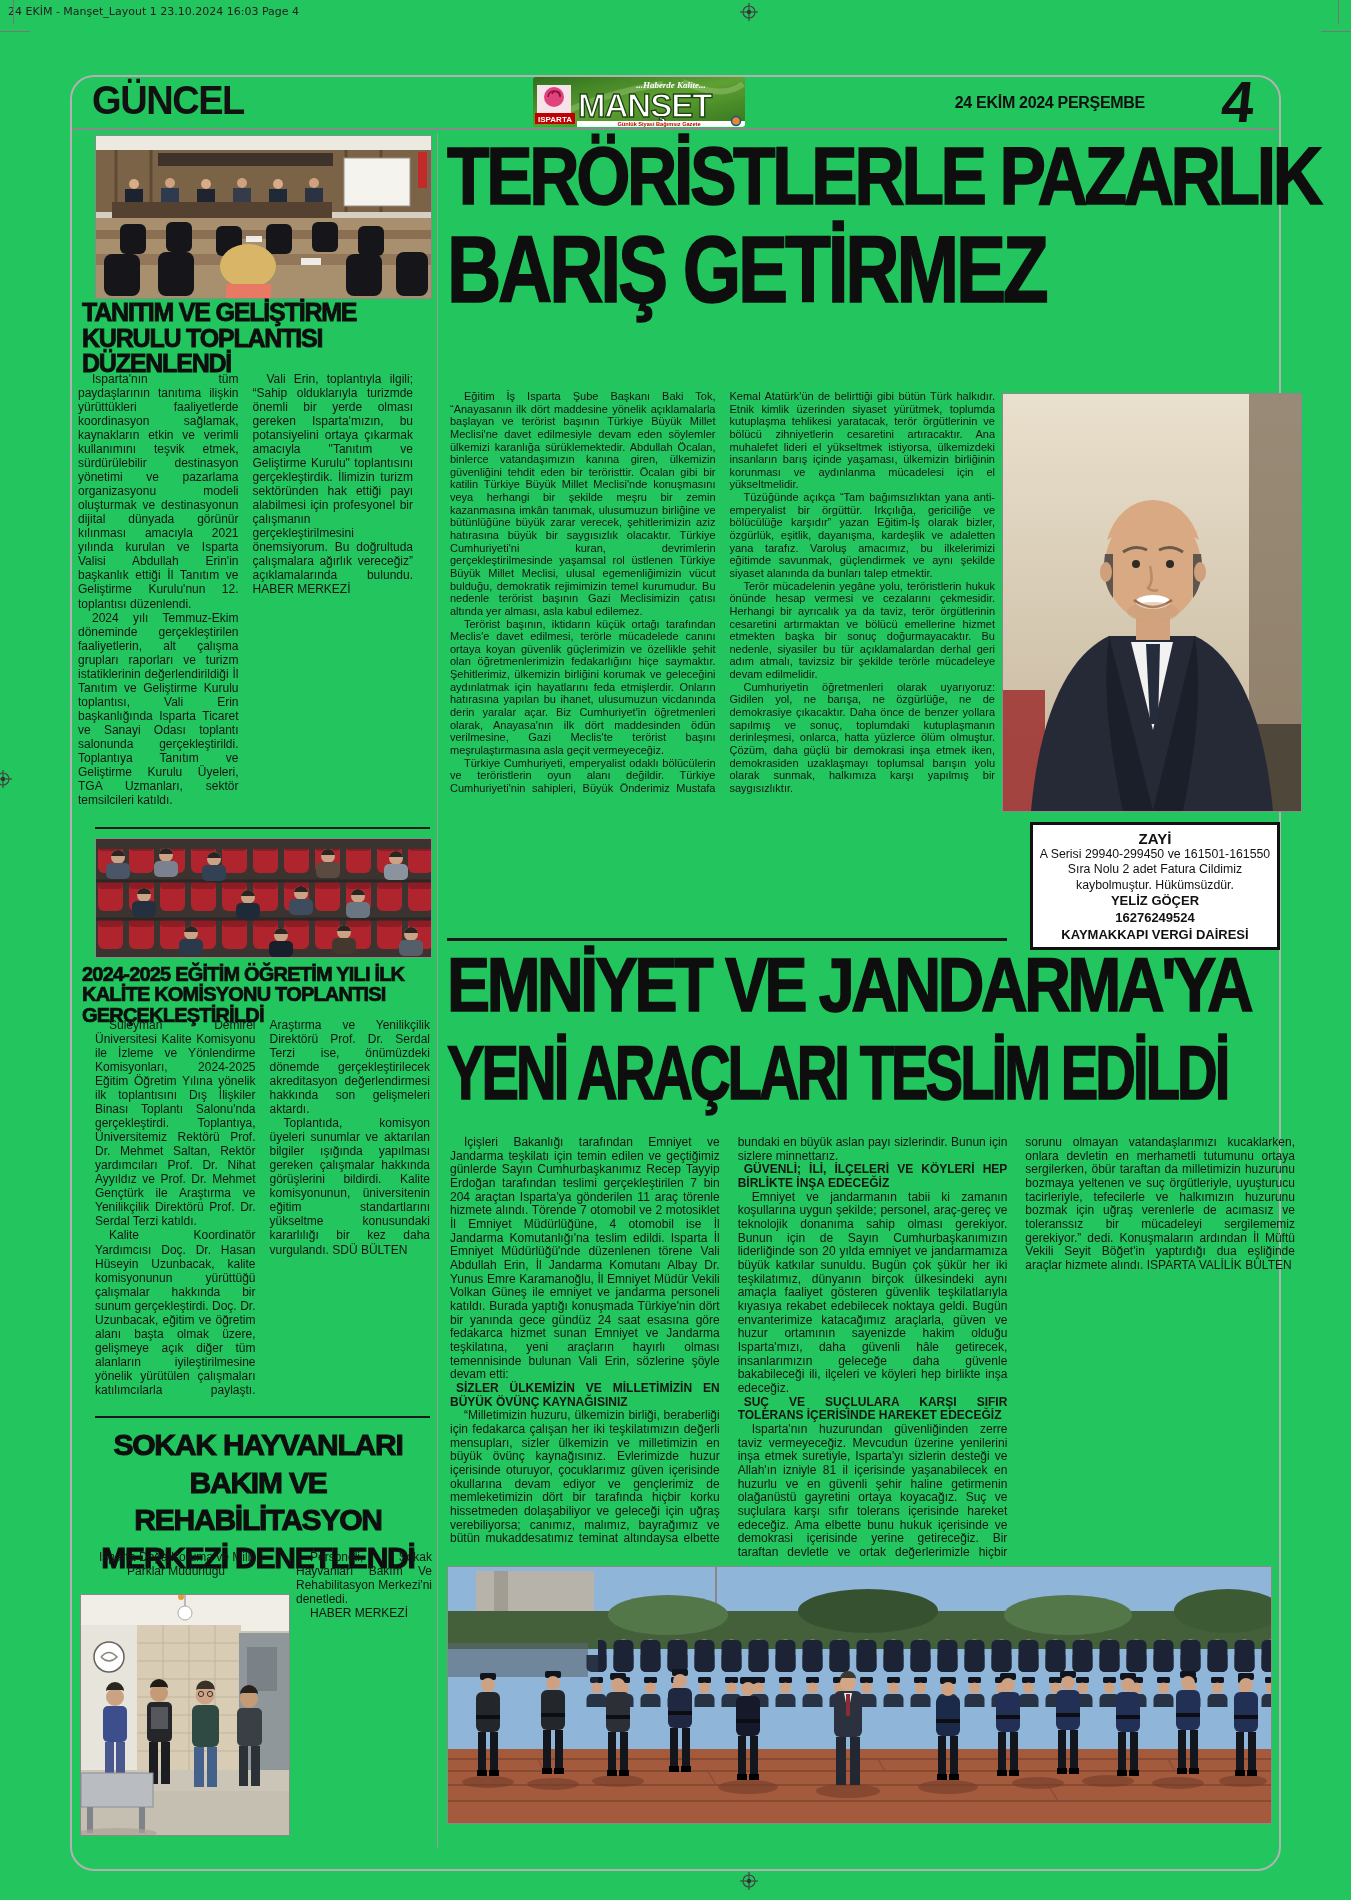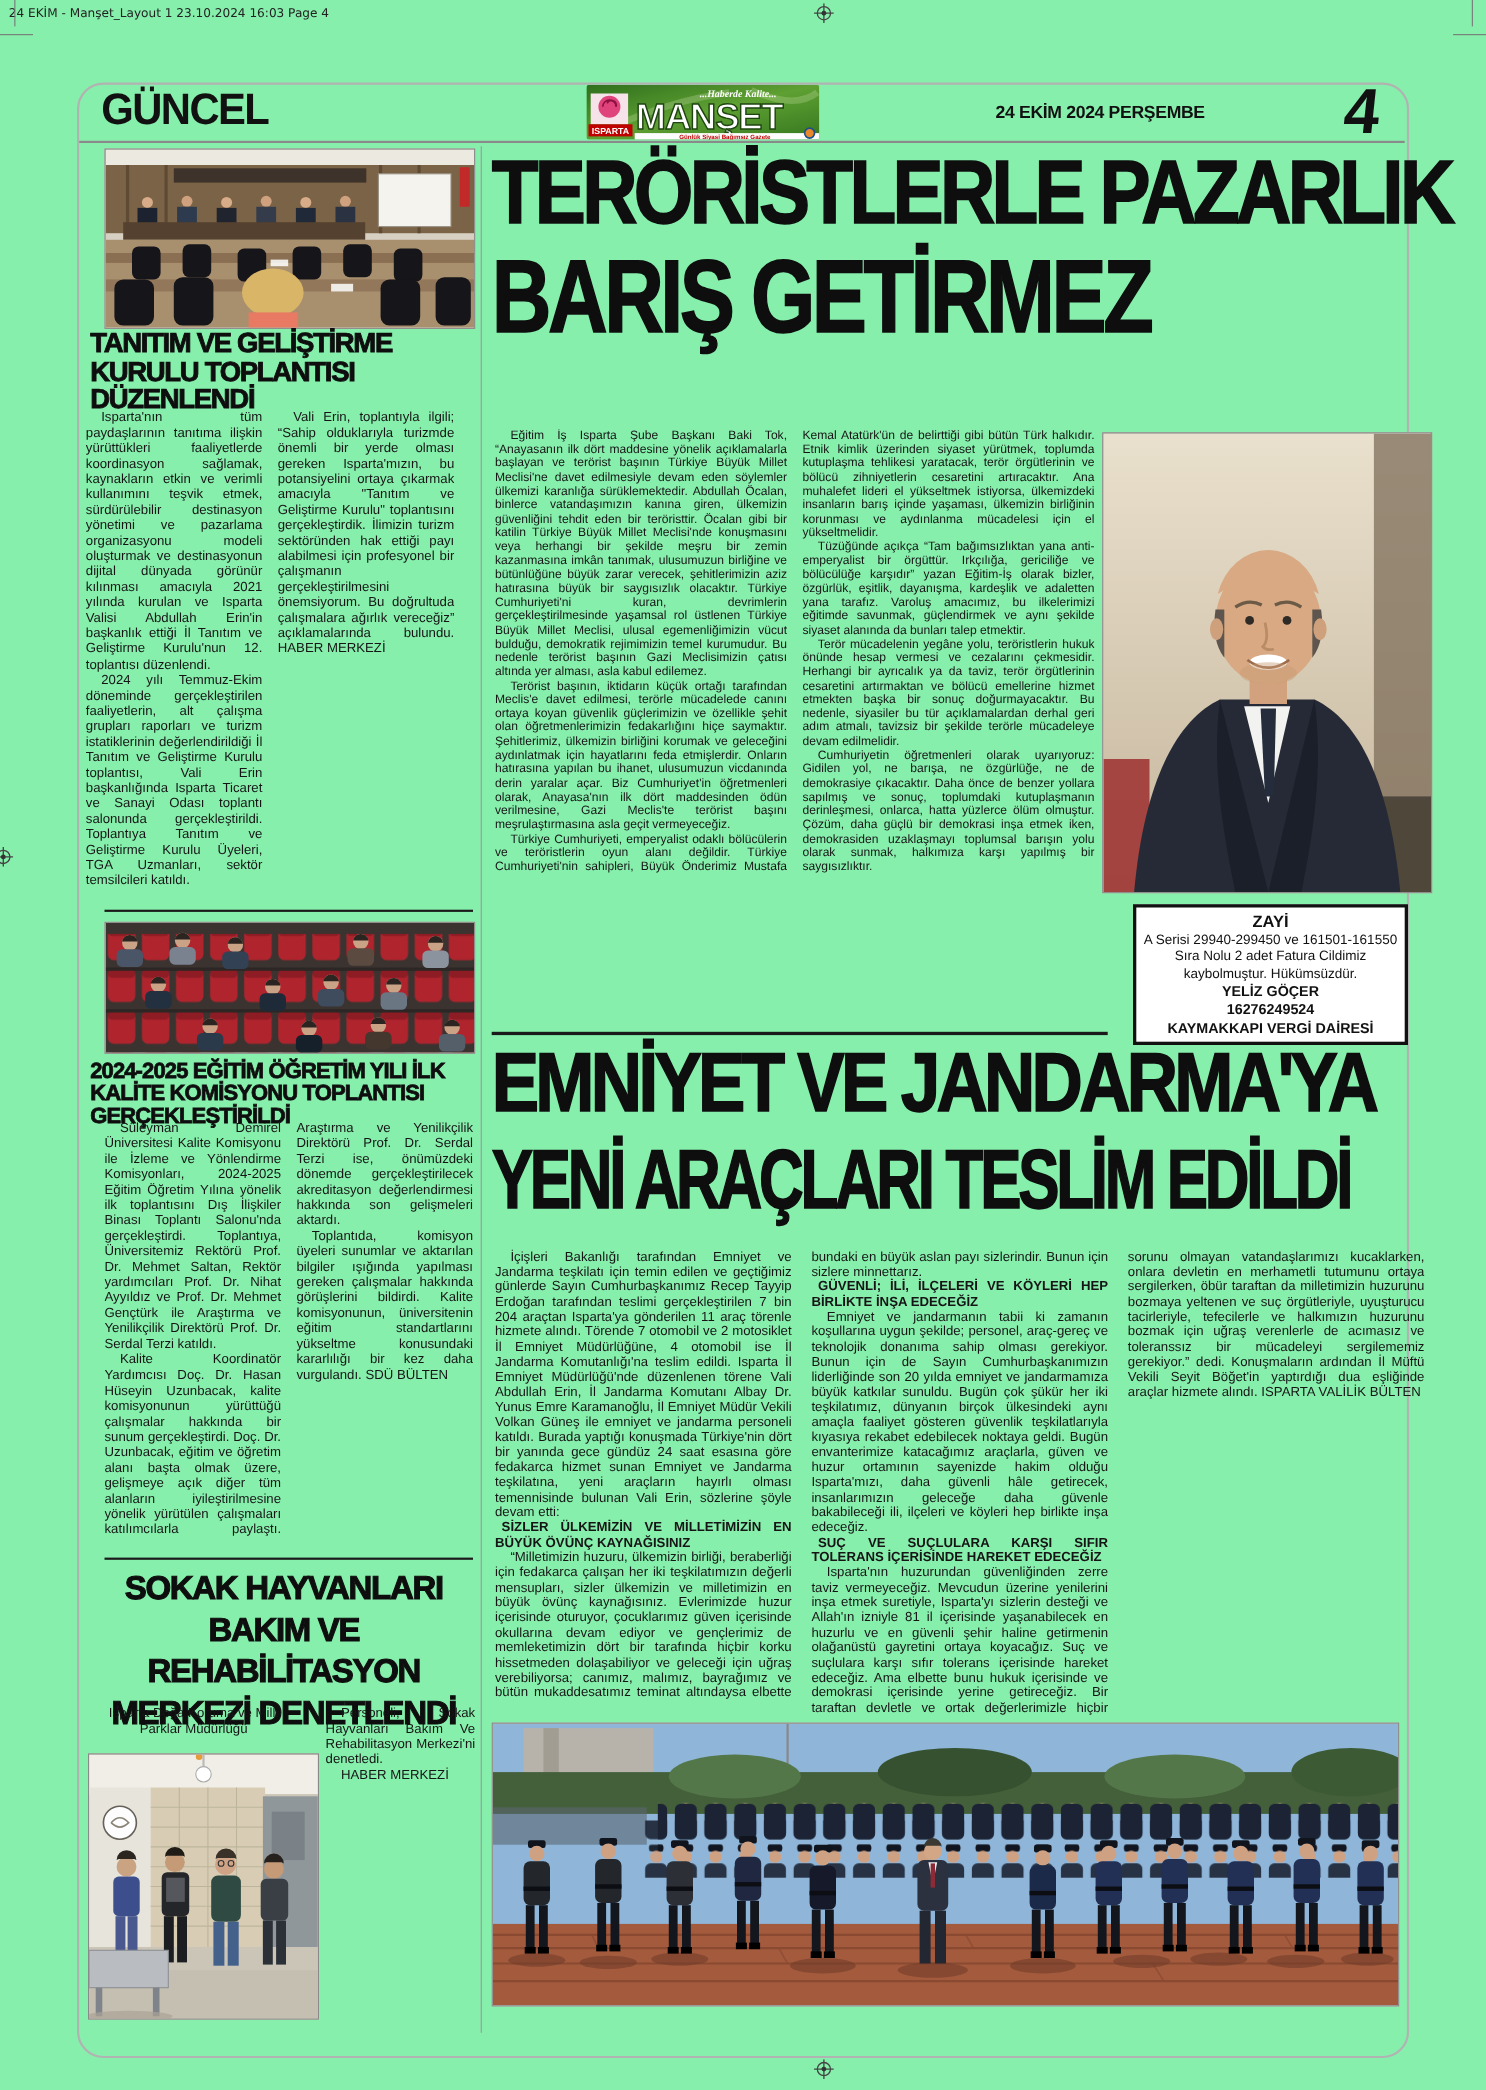--- a/index.html
+++ b/index.html
@@ -1,16 +1,16 @@
 <!DOCTYPE html>
 <html lang="tr"><head>
 <meta charset="utf-8">
 <style>
   html,body{margin:0;padding:0;background:#fff;}
-  .sheet{position:relative;width:1351px;height:1900px;background:#86efac;overflow:hidden;
+  .sheet{position:relative;width:1351px;height:1900px;background:#22c55e;overflow:hidden;
          font-family:"Liberation Sans",sans-serif;color:#111;}
   .abs{position:absolute;}
   
   .print-info{font-family:"DejaVu Sans",sans-serif;font-size:11px;color:#222;letter-spacing:0;}
   .tick{background:#777;}
   .regmark svg{display:block;}
   
   .frame{border:2.5px solid #b2b2b2;border-radius:24px;}
   .hrule{background:#1a1a1a;}
   .grule{background:#8a8a8a;}
@@ -103,21 +103,21 @@
       <rect x="2" y="36" width="40" height="11" fill="#c00000"></rect>
       <text x="22" y="45" font-size="8" font-weight="bold" fill="#fff" text-anchor="middle" font-family="Liberation Sans, sans-serif">ISPARTA</text>
       <text x="138" y="11" font-size="9" font-style="italic" font-weight="bold" fill="#fff" text-anchor="middle" font-family="Liberation Serif, serif">...Haberde Kalite...</text>
       <text x="45" y="40" font-size="33" font-weight="bold" fill="#ffffff" stroke="#1e4410" stroke-width="1.3" letter-spacing="-1" font-family="Liberation Sans, sans-serif">MANŞET</text>
       <rect x="44" y="44" width="168" height="6" fill="#fdfdfd"></rect>
       <text x="126" y="49" font-size="5.6" font-weight="bold" fill="#c00000" text-anchor="middle" font-family="Liberation Sans, sans-serif">Günlük Siyasi Bağımsız Gazete</text>
       <circle cx="203" cy="44" r="4.5" fill="#e8872b" stroke="#1d4f8a" stroke-width="1.5"></circle>
     </svg>
   </div>
 
-  <div class="abs date-text" style="left:905px;top:94px;width:240px;text-align:left;">24 EKİM 2024 PERŞEMBE</div>
+  <div class="abs date-text" style="left:905px;top:94px;width:240px;text-align:right;">24 EKİM 2024 PERŞEMBE</div>
   <div class="abs page-num" style="left:1222px;top:68px;">4</div>
 
   <div class="abs vdivider" style="left:437px;top:133px;width:1px;height:1715px;"></div>
 
   <div class="abs photo" style="left:95px;top:135px;width:335px;height:162px;">
     <svg width="335" height="162" viewBox="0 0 335 162">
       <rect width="335" height="162" fill="#d6cfc2"></rect>
       <rect width="335" height="18" fill="#ece9e1"></rect>
       <rect y="14" width="335" height="62" fill="#7b6347"></rect>
       <g stroke="#5f4b34" stroke-width="3">

